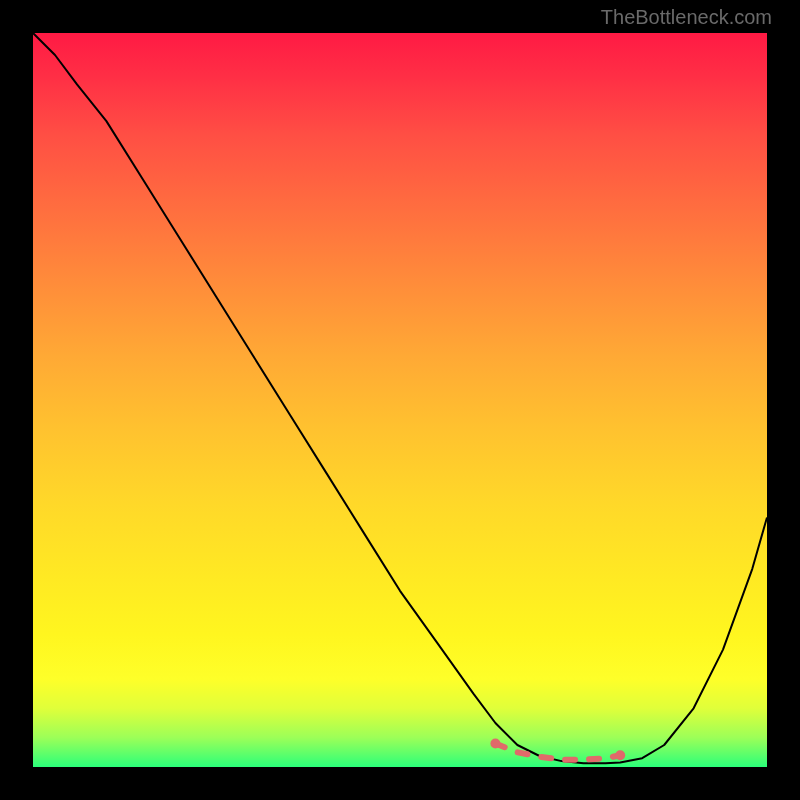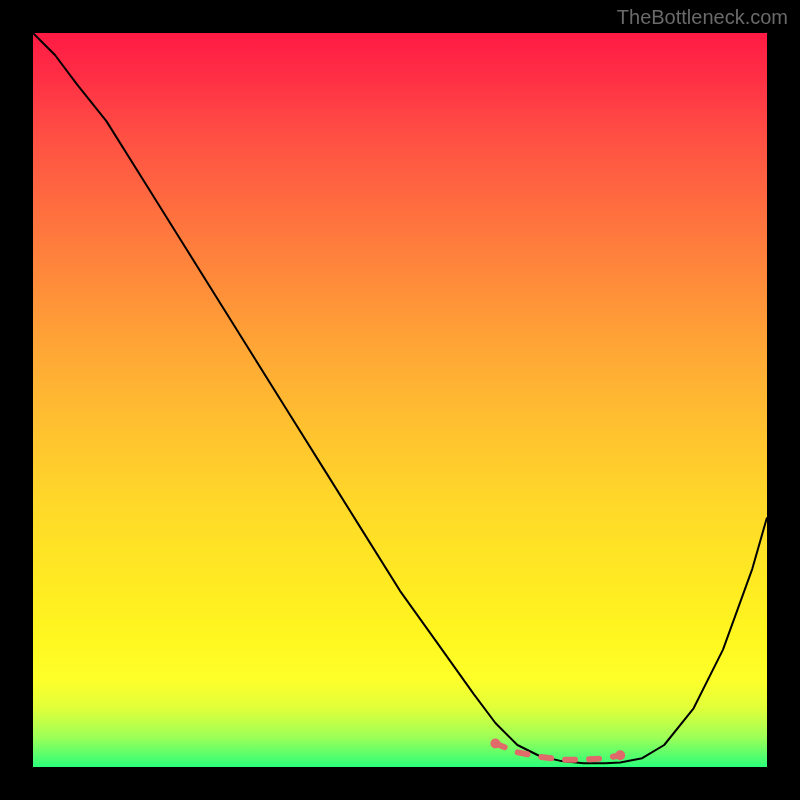--- a/index.html
+++ b/index.html
@@ -6,21 +6,21 @@
   body {
     width: 800px;
     height: 800px;
     background: #000;
     position: relative;
     font-family: Arial, sans-serif;
   }
   .watermark {
     position: absolute;
     top: 6px;
-    right: 12px;
+    right: 28px;
     color: #6a6a6a;
     font-size: 20px;
     font-weight: normal;
     z-index: 10;
   }
   .plot-area {
     position: absolute;
     left: 33px;
     top: 33px;
     width: 734px;

